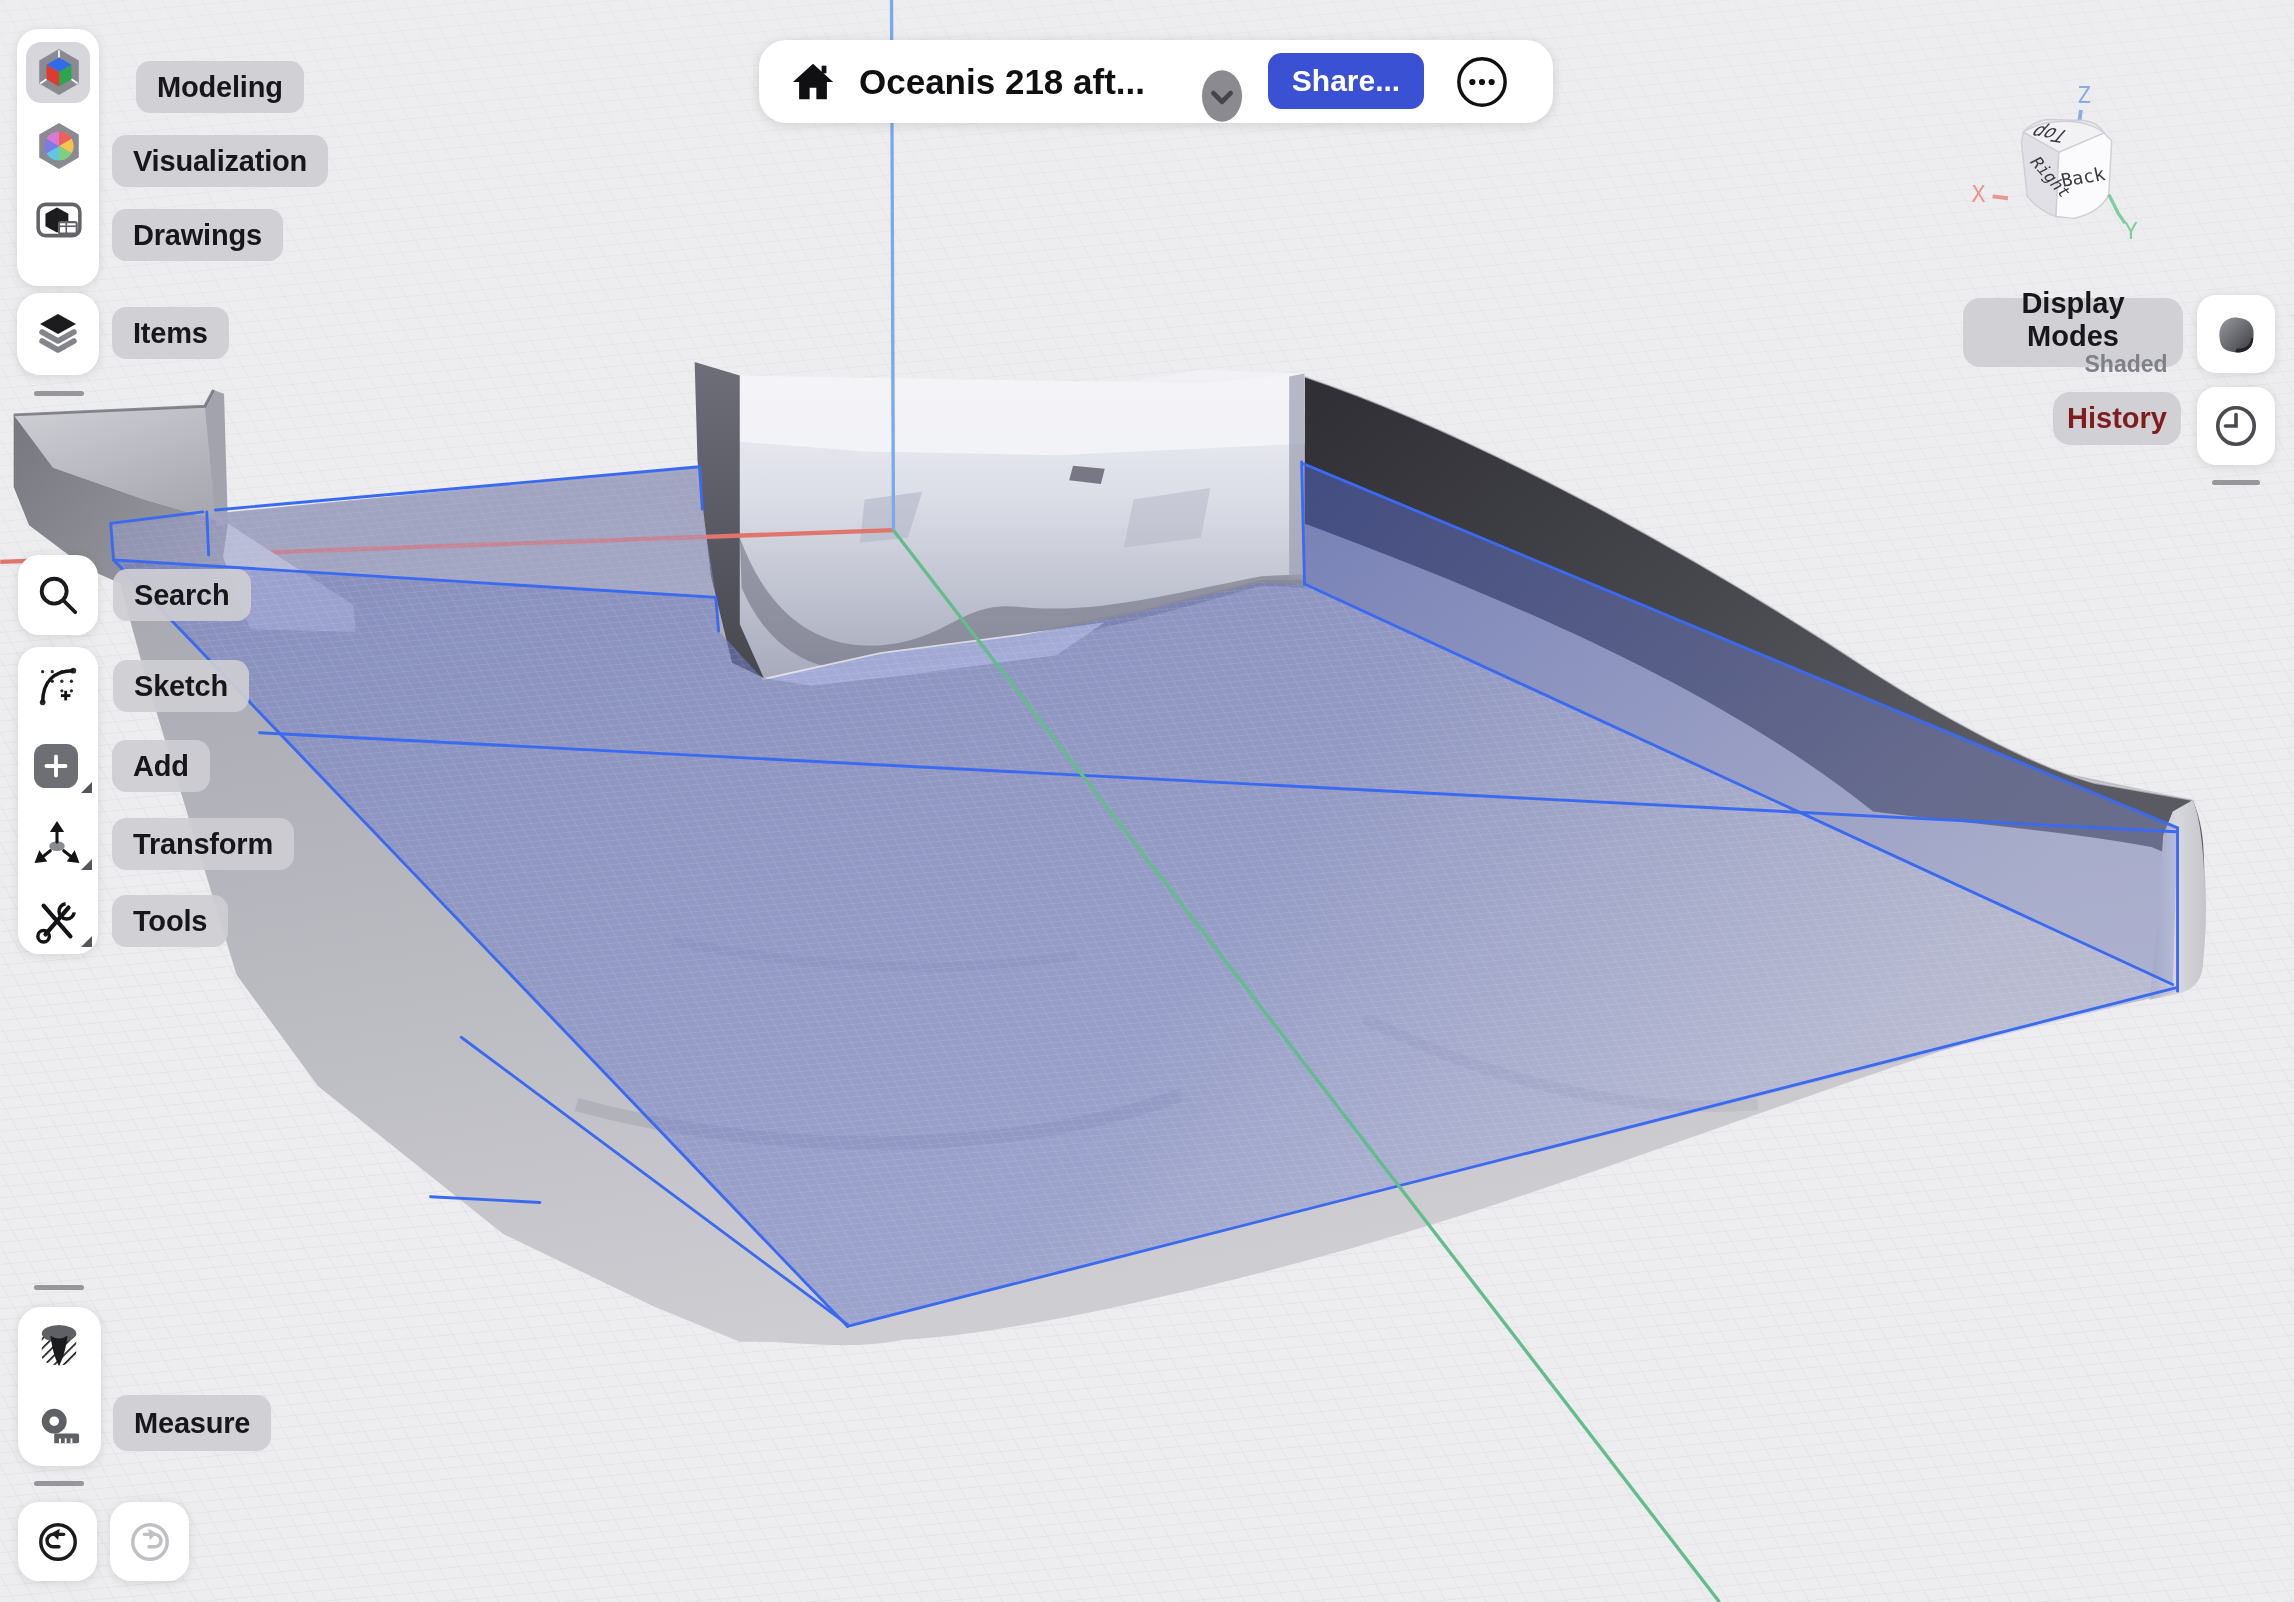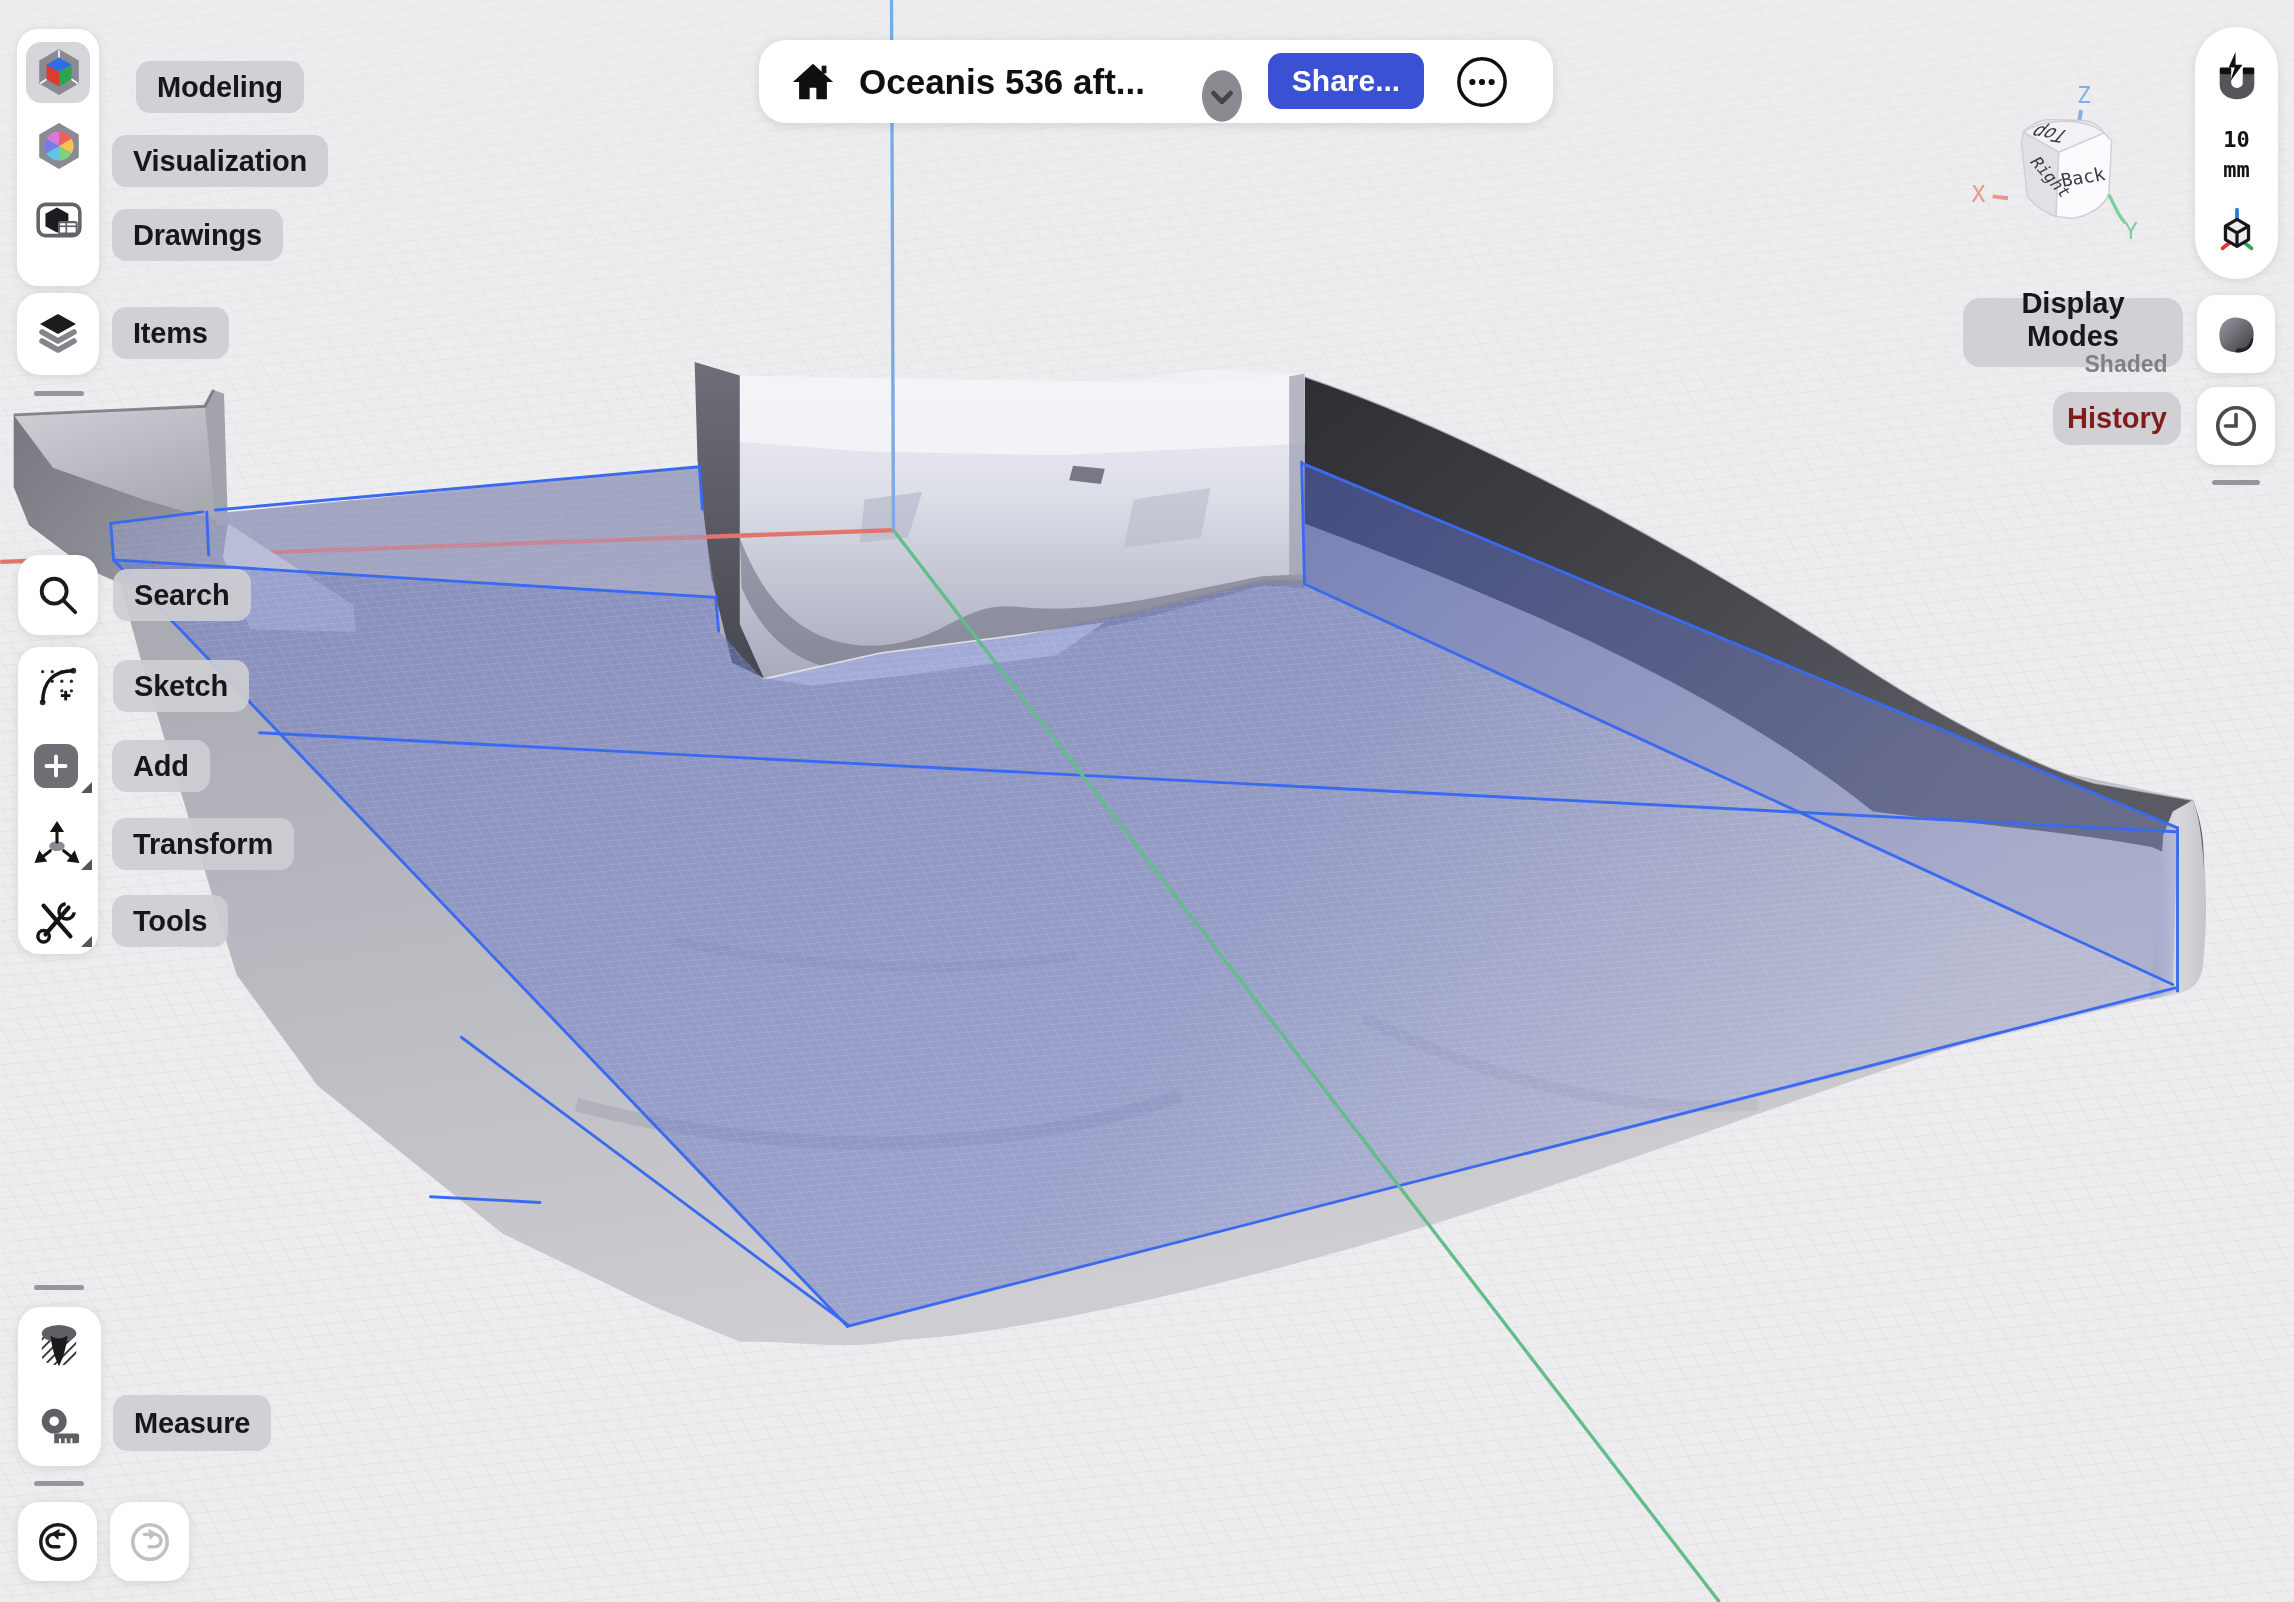--- a/index.html
+++ b/index.html
@@ -353,21 +353,21 @@
     <path d="M17,15 H28 a6.5,6.5 0 0 1 0,13 h-6" fill="none" stroke="#bfbfc4" stroke-width="3.6" stroke-linecap="round"></path>
     <polygon points="22,9 22,21 30,15" fill="#bfbfc4" transform="rotate(-8 22 15)"></polygon>
   </svg>
 </div>
 
 <div id="titlebar">
   <svg class="icon" style="margin-left:31px;" width="46" height="46" viewBox="0 0 48 48">
     <path d="M24,5 L45,24 h-6.5 V42 h-11 V30 h-7 v12 h-11 V24 H3 Z" fill="#101012"></path>
     <rect x="33" y="7" width="5" height="8" fill="#101012"></rect>
   </svg>
-  <div id="doc-title">Oceanis 536 aft...</div>
+  <div id="doc-title">Oceanis 218 aft...</div>
   <svg class="icon" style="position:absolute;left:442px;top:29px;" width="42" height="54" viewBox="0 0 44 56">
     <ellipse cx="22" cy="28" rx="21" ry="27" fill="#8a8a90"></ellipse>
     <path d="M13,25 L22,34 L31,25" fill="none" stroke="#44444a" stroke-width="5" stroke-linecap="round" stroke-linejoin="round"></path>
   </svg>
   <div id="share-btn">
         <span>Share...</span>
       </div>
   <svg class="icon" style="position:absolute;left:696px;top:15.4px;" width="54" height="54" viewBox="0 0 56 56">
     <circle cx="28" cy="28" r="24" fill="none" stroke="#101012" stroke-width="3.6"></circle>
     <circle cx="18" cy="28" r="3.2" fill="#101012"></circle>
@@ -387,39 +387,20 @@
   </g>
   <text transform="translate(115,74) rotate(189) skewX(-32)" class="mono" font-family="DejaVu Sans Mono,monospace" font-size="19" fill="#3a3a40">Top</text>
   <text transform="translate(72,106) rotate(48) skewX(-14)" class="mono" font-family="DejaVu Sans Mono,monospace" font-size="17" fill="#3a3a40">Right</text>
   <text transform="translate(107,132) rotate(-9) skewX(4)" class="mono" font-family="DejaVu Sans Mono,monospace" font-size="19" fill="#3a3a40">Back</text>
   <text x="12" y="148" class="mono" font-family="DejaVu Sans Mono,monospace" font-size="24" fill="#e8968e">X</text>
   <line x1="34" y1="142" x2="50" y2="144" stroke="#e8968e" stroke-width="4"></line>
   <path d="M155,140 L165,160 L172,170" fill="none" stroke="#7ecf9f" stroke-width="3.5"></path>
   <text x="178" y="186" class="mono" font-family="DejaVu Sans Mono,monospace" font-size="24" fill="#7ecf9f" text-anchor="middle">Y</text>
 </svg>
 
-<div id="snap-pill">
-  <svg class="icon" width="50" height="54" viewBox="0 0 52 56">
-    <path d="M25,2 L17,20 h7 l-5,16 14,-19 h-8 Z" fill="#101012" transform="translate(2,-2) scale(0.9)"></path>
-    <path d="M8,22 h12 v10 c0,7 12,7 12,0 v-10 h12 v12 c0,20 -36,20 -36,0 Z" fill="#55555b"></path>
-    <rect x="8" y="16" width="12" height="7" rx="1.5" fill="#101012"></rect>
-    <rect x="32" y="16" width="12" height="7" rx="1.5" fill="#101012"></rect>
-  </svg>
-  <div id="snap-val" class="mono">
-    <div>10</div>
-        <div>mm</div>
-  </div>
-  <svg class="icon" width="50" height="50" viewBox="0 0 52 52">
-    <line x1="26" y1="22" x2="26" y2="6" stroke="#2f7ae0" stroke-width="4" stroke-linecap="round"></line>
-    <line x1="26" y1="34" x2="11" y2="46" stroke="#de3b30" stroke-width="4" stroke-linecap="round"></line>
-    <line x1="26" y1="34" x2="41" y2="46" stroke="#2da44e" stroke-width="4" stroke-linecap="round"></line>
-    <path d="M26,16 L38,23 V37 L26,44 L14,37 V23 Z" fill="#ededef" stroke="#17171a" stroke-width="3.4" stroke-linejoin="round"></path>
-    <path d="M14,23 L26,30 L38,23 M26,30 V44" fill="none" stroke="#17171a" stroke-width="3.4" stroke-linejoin="round"></path>
-  </svg>
-</div>
 
 <div id="dm-pill">
   <div class="t">Display Modes</div>
   <div class="s">Shaded</div>
 </div>
 <div class="sq" style="left:2197px;top:295px;width:78px;height:78px;border-radius:19px;">
   <svg class="icon" width="48" height="48" viewBox="0 0 50 50">
     <defs>
           <linearGradient id="gShadeIc" x1="0" y1="0" x2="1" y2="1">
       <stop offset="0" stop-color="#9a9aa2"></stop>

